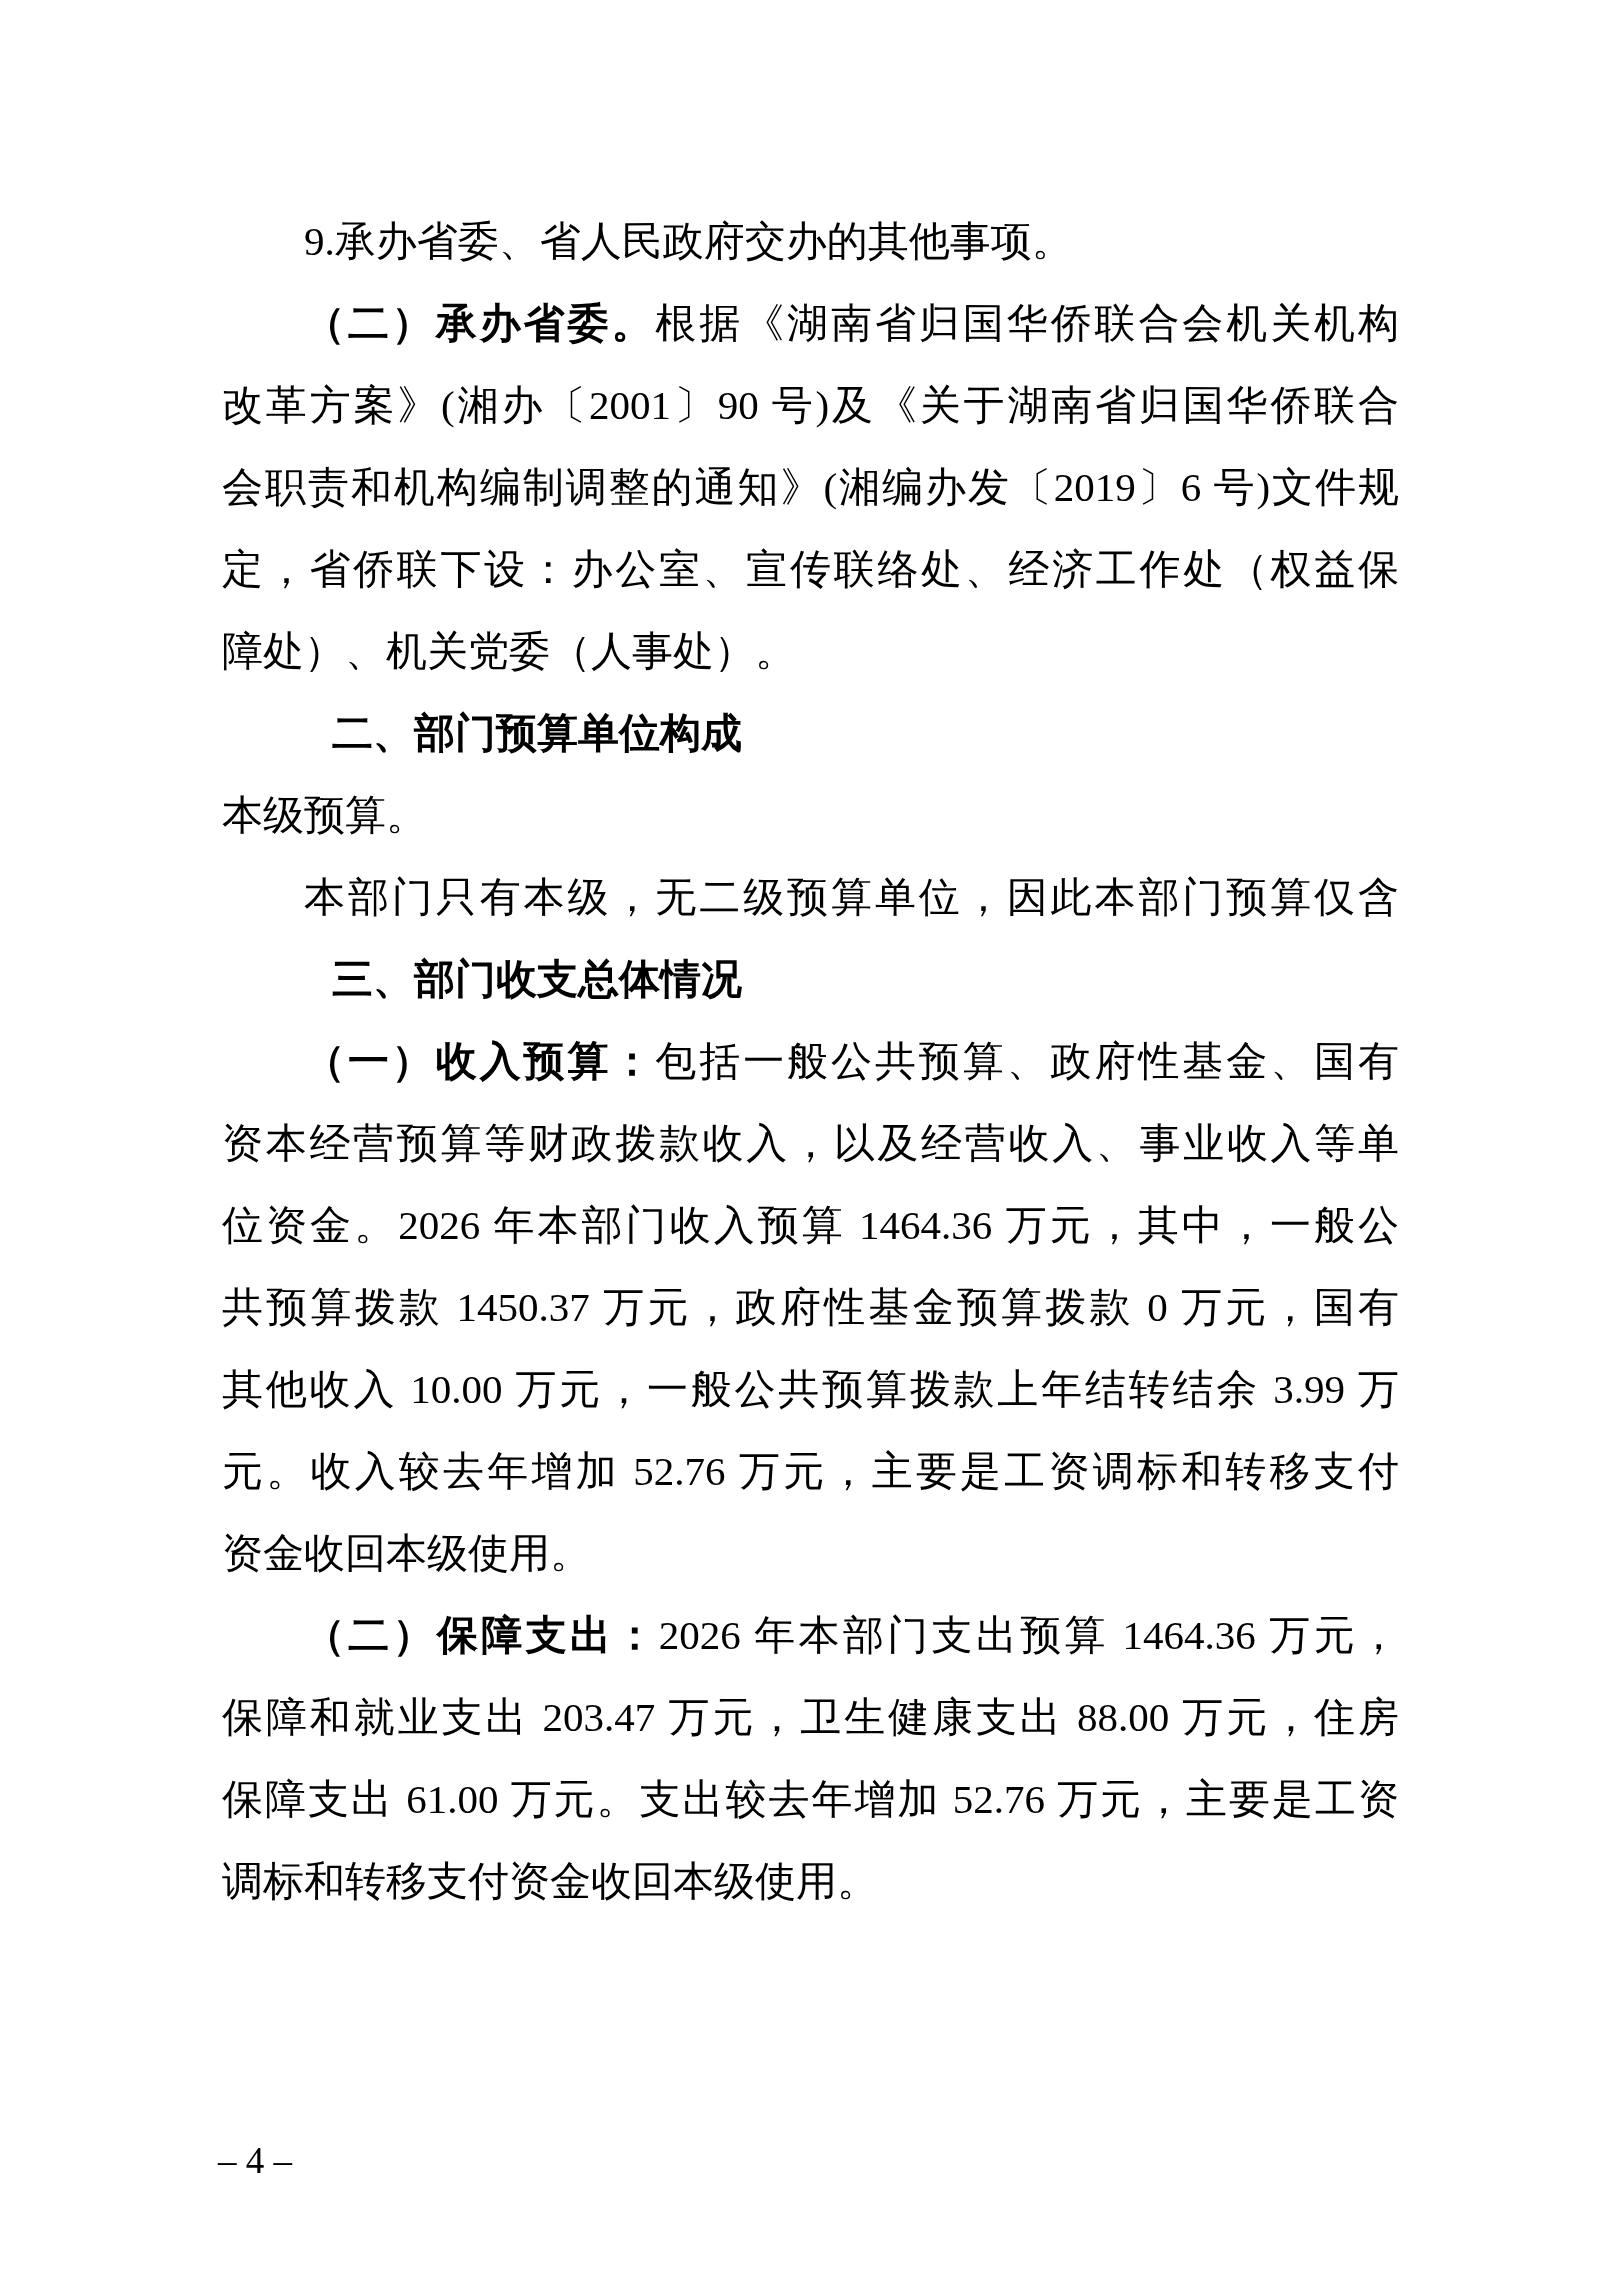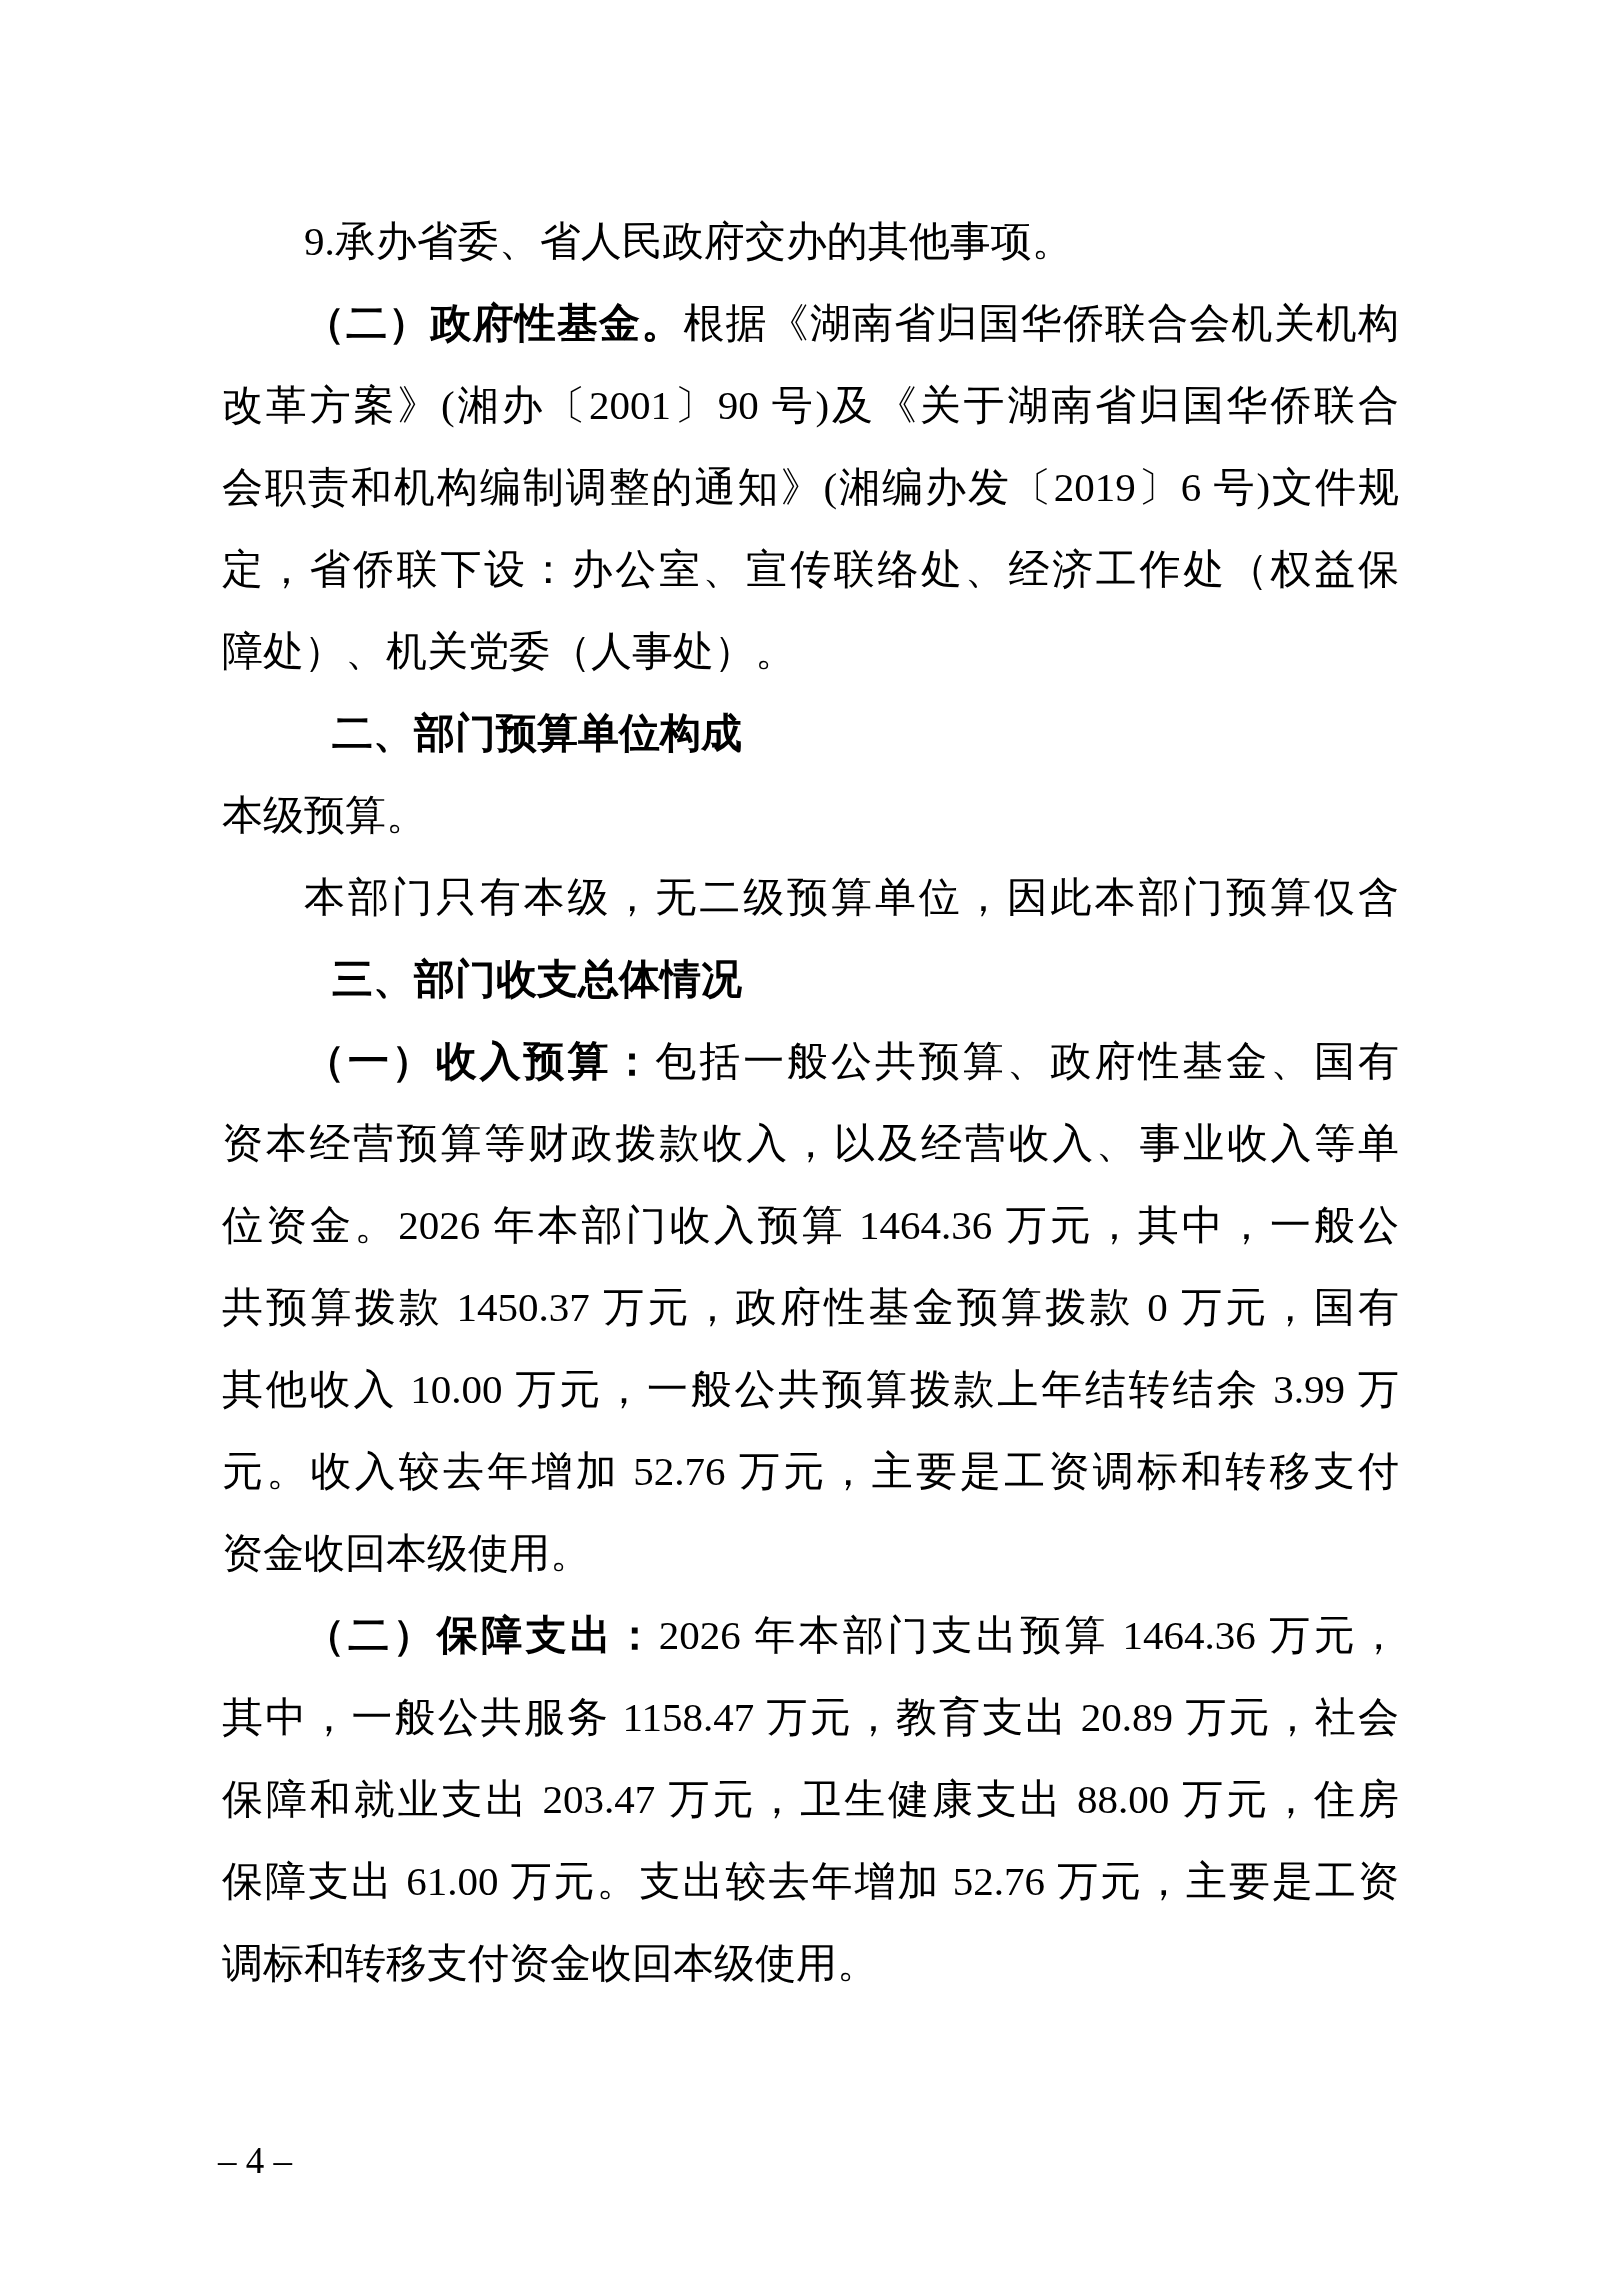--- a/index.html
+++ b/index.html
@@ -56,37 +56,36 @@
     font-family: "Liberation Serif", serif;
     color: #000000;
   }
 </style>
 </head>
 <body>
 
 <div class="page">
   <div class="text-block" id="body-lines">
       <div class="line indent"><span class="seg body">9.承办省委、省人民政府交办的其他事项。</span></div>
-      <div class="line justify indent"><span class="seg bold">（二）政府性基金。</span><span class="seg body">根据《湖南省归国华侨联合会机关机构</span></div>
+      <div class="line justify indent"><span class="seg bold">（二）承办省委。</span><span class="seg body">根据《湖南省归国华侨联合会机关机构</span></div>
       <div class="line justify"><span class="seg body">改革方案》(湘办〔2001〕90 号)及《关于湖南省归国华侨联合</span></div>
       <div class="line justify"><span class="seg body">会职责和机构编制调整的通知》(湘编办发〔2019〕6 号)文件规</span></div>
       <div class="line justify"><span class="seg body">定，省侨联下设：办公室、宣传联络处、经济工作处（权益保</span></div>
       <div class="line"><span class="seg body">障处）、机关党委（人事处）。</span></div>
       <div class="line indent"><span class="seg heading">二、部门预算单位构成</span></div>
       <div class="line"><span class="seg body">本级预算。</span></div>
       <div class="line justify indent"><span class="seg body">本部门只有本级，无二级预算单位，因此本部门预算仅含</span></div>
       <div class="line indent"><span class="seg heading">三、部门收支总体情况</span></div>
       <div class="line justify indent"><span class="seg bold">（一）收入预算：</span><span class="seg body">包括一般公共预算、政府性基金、国有</span></div>
       <div class="line justify"><span class="seg body">资本经营预算等财政拨款收入，以及经营收入、事业收入等单</span></div>
       <div class="line justify"><span class="seg body">位资金。2026 年本部门收入预算 1464.36 万元，其中，一般公</span></div>
       <div class="line justify"><span class="seg body">共预算拨款 1450.37 万元，政府性基金预算拨款 0 万元，国有</span></div>
       <div class="line justify"><span class="seg body">其他收入 10.00 万元，一般公共预算拨款上年结转结余 3.99 万</span></div>
       <div class="line justify"><span class="seg body">元。收入较去年增加 52.76 万元，主要是工资调标和转移支付</span></div>
       <div class="line"><span class="seg body">资金收回本级使用。</span></div>
       <div class="line justify indent"><span class="seg bold">（二）保障支出：</span><span class="seg body">2026 年本部门支出预算 1464.36 万元，</span></div>
-      <div class="line justify"><span class="seg body">其中，一般公共服务 1158.47 万元，教育支出 20.89 万元，社会</span></div>
       <div class="line justify"><span class="seg body">保障和就业支出 203.47 万元，卫生健康支出 88.00 万元，住房</span></div>
       <div class="line justify"><span class="seg body">保障支出 61.00 万元。支出较去年增加 52.76 万元，主要是工资</span></div>
       <div class="line"><span class="seg body">调标和转移支付资金收回本级使用。</span></div>
     </div>
   <div class="page-number">– 4 –</div>
 </div>
 
 
 </body></html>

